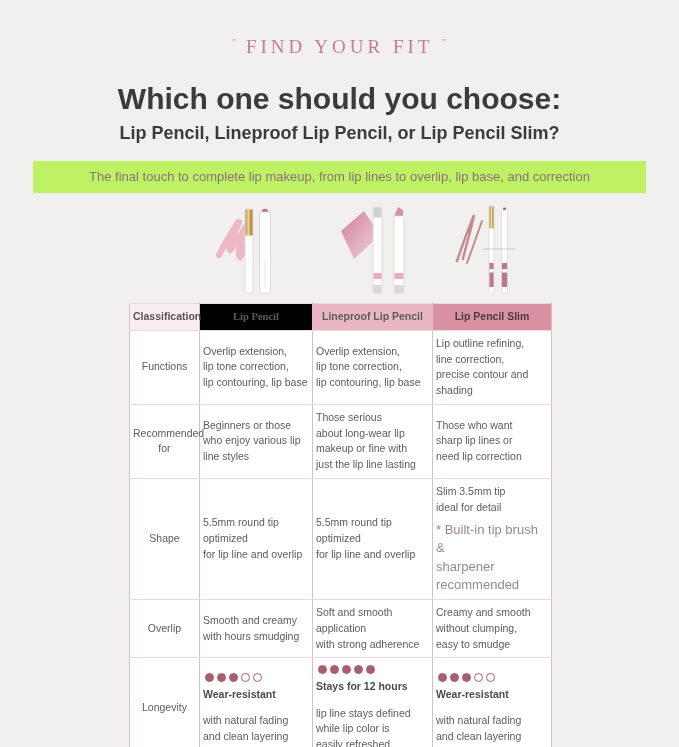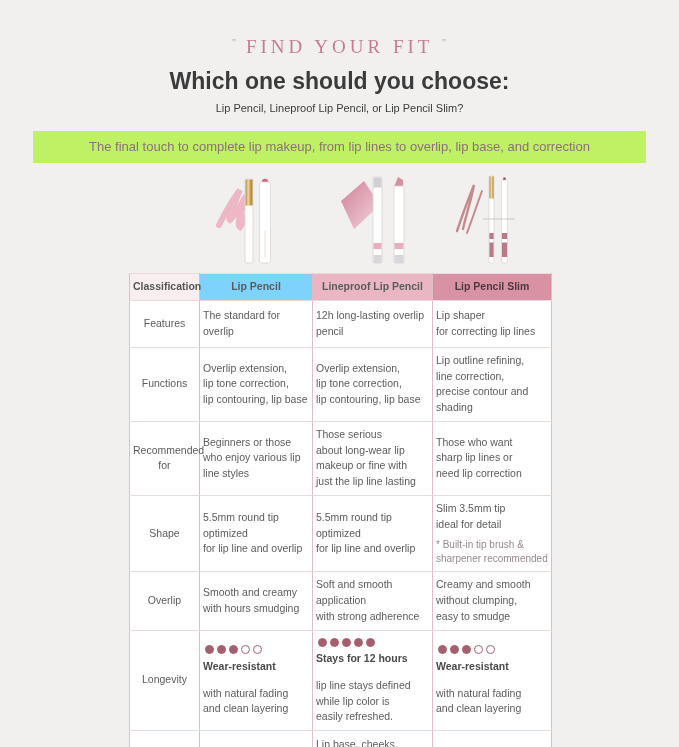--- a/index.html
+++ b/index.html
@@ -20,30 +20,30 @@
     font-weight: 500;
   }
   .eyebrow .q {
     font-size: 11px;
     letter-spacing: 1px;
     vertical-align: 7px;
     color: #c99aa6;
   }
   .title {
     text-align: center;
-    margin-top: 10px;
-    font-size: 23px;
+    margin-top: 24px;
+    font-size: 30px;
     font-weight: bold;
     color: #3b3b3b;
   }
   .subtitle {
     text-align: center;
     margin-top: 7px;
-    font-size: 11px;
-    font-weight: normal;
+    font-size: 18px;
+    font-weight: bold;
     color: #3b3b3b;
   }
   .banner {
     margin: 17px 33px 0 33px;
     background: #bef264;
     color: #8d7077;
     text-align: center;
     font-size: 13px;
     padding: 8px 0 9px 0;
   }
@@ -77,21 +77,21 @@
     vertical-align: middle;
     font-size: 10.5px;
     color: #5c5c5c;
     line-height: 1.5;
     padding: 5px 3px;
     white-space: pre-line;
   }
   table.compare { border: 1px solid #dcc3ca; }
   thead th { height: 23px; font-weight: bold; padding: 2px; font-size: 10.5px; color: #514349; }
   thead th:nth-child(1) { background: #f8eef0; color: #555; }
-  thead th:nth-child(2) { background: #7dd3fc; }
+  thead th:nth-child(2) { background: #000000; font-family: Liberation Serif, serif; }
   thead th:nth-child(3) { background: #eab6c3; margin-left: 8px; }
   thead th:nth-child(4) { background: #d992a4; color: #4d3840; }
   tbody th { font-weight: normal; background: #fff; }
   tbody tr:nth-child(1) { height: 47px; }
   tbody tr:nth-child(2) { height: 63px; }
   tbody tr:nth-child(3) { height: 57px; }
   tbody tr:nth-child(4) { height: 56px; }
   tbody tr:nth-child(5) { height: 54px; }
   tbody tr:nth-child(6) { height: 90px; }
   tbody tr:nth-child(7) { height: 60px; }
@@ -101,21 +101,21 @@
     display: inline-block;
     width: 9px; height: 9px;
     border-radius: 50%;
     border: 1.5px solid #a55f6f;
     margin: 0 1.5px;
     background: #fff;
   }
   .dot.filled { background: #a55f6f; }
   .cell-strong { font-weight: bold; color: #4a4a4a; font-size: 10.5px; }
   .cell-text { margin-top: 11px; }
-  .cell-note { font-size: 10px; color: #97898d; margin-top: 6px; line-height: 1.4; }
+  .cell-note { font-size: 13px; color: #97898d; margin-top: 6px; line-height: 1.4; }
 </style>
 </head>
 <body>
 
 <div class="eyebrow"><span class="q">"</span> <span>FIND YOUR FIT</span> <span class="q">"</span></div>
 
 <div class="title">Which one should you choose:</div>
 <div class="subtitle">Lip Pencil, Lineproof Lip Pencil, or Lip Pencil Slim?</div>
 
 <div class="banner">The final touch to complete lip makeup, from lip lines to overlip, lip base, and correction</div>
@@ -188,27 +188,20 @@
   <thead>
     <tr>
         <th>Classification</th>
         <th>Lip Pencil</th>
         <th>Lineproof Lip Pencil</th>
         <th>Lip Pencil Slim</th>
       </tr>
   </thead>
   <tbody>
       <tr>
-        <th>Features</th>
-        <td>The standard for overlip</td>
-        <td>12h long-lasting overlip pencil</td>
-        <td>Lip shaper
-for correcting lip lines</td>
-      </tr>
-      <tr>
         <th>Functions</th>
         <td>Overlip extension,
 lip tone correction,
 lip contouring, lip base</td>
         <td>Overlip extension,
 lip tone correction,
 lip contouring, lip base</td>
         <td>Lip outline refining,
 line correction,
 precise contour and shading</td>

